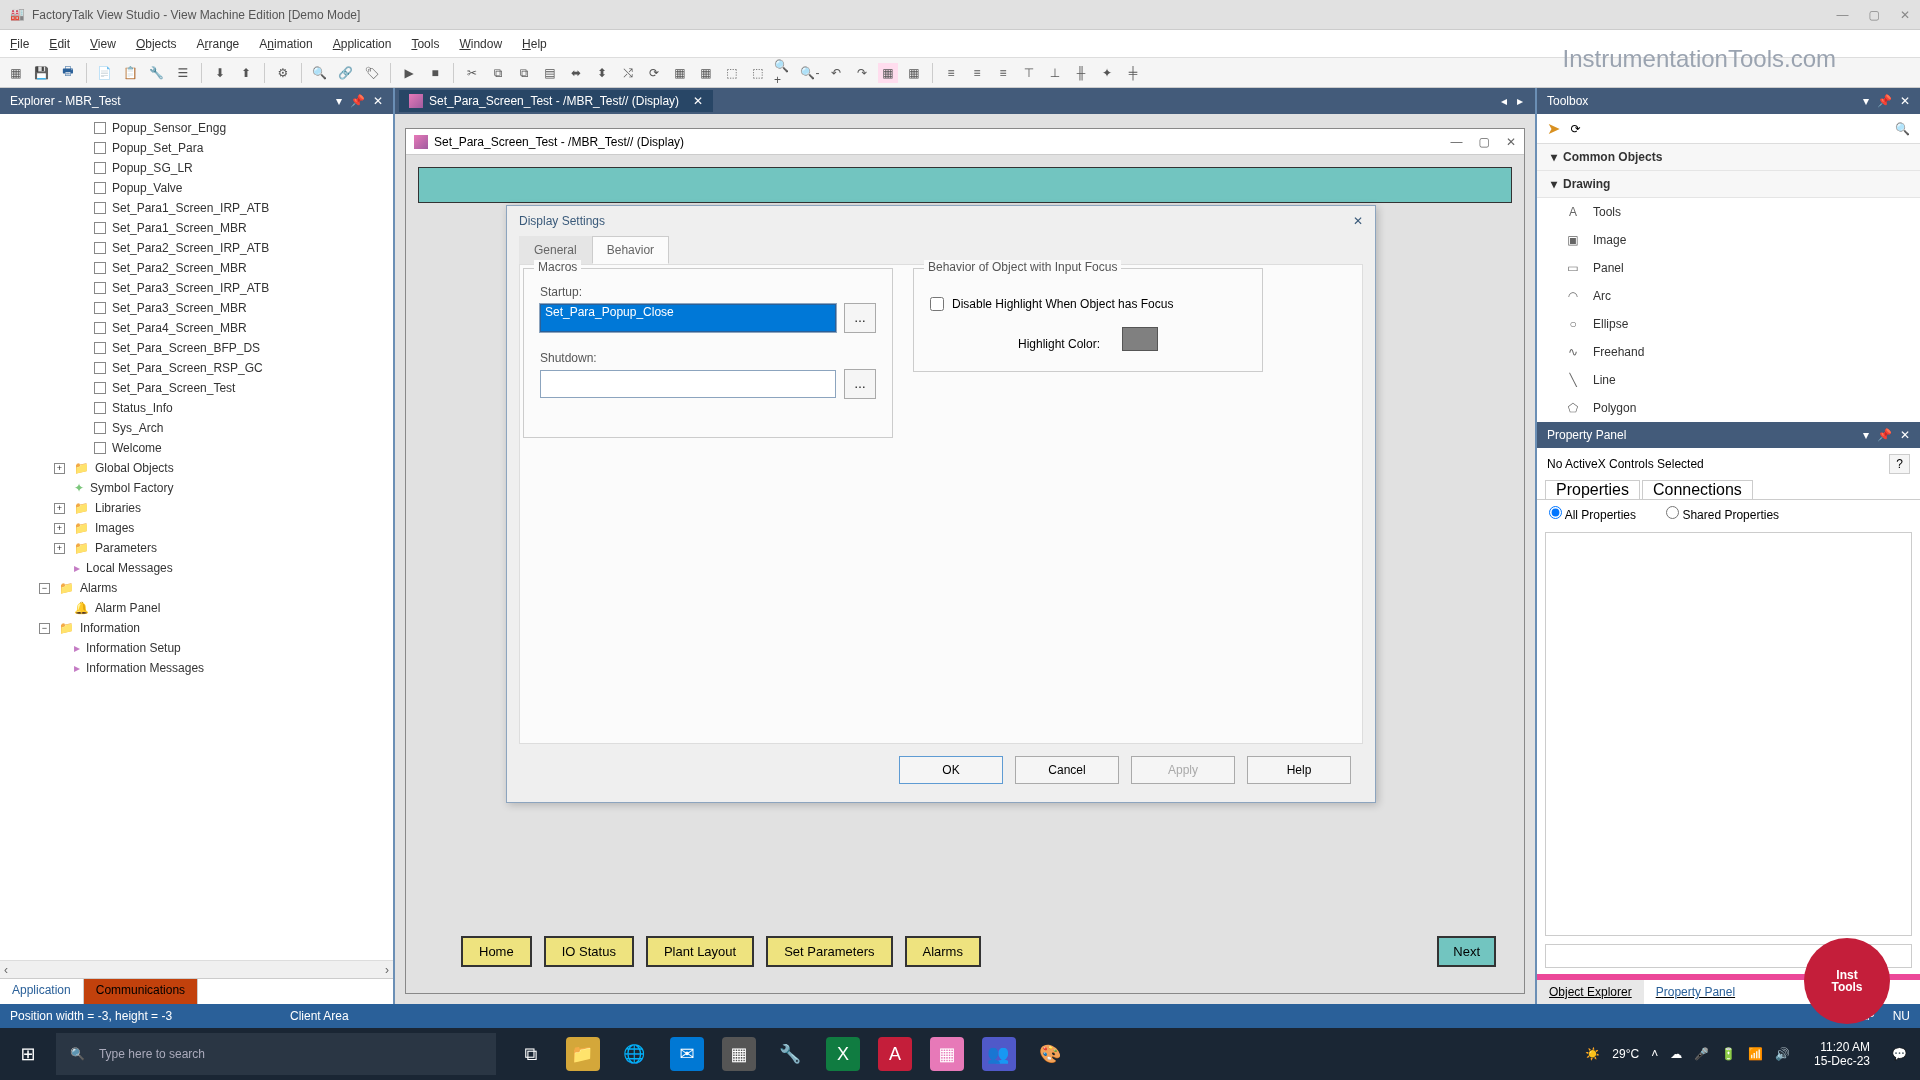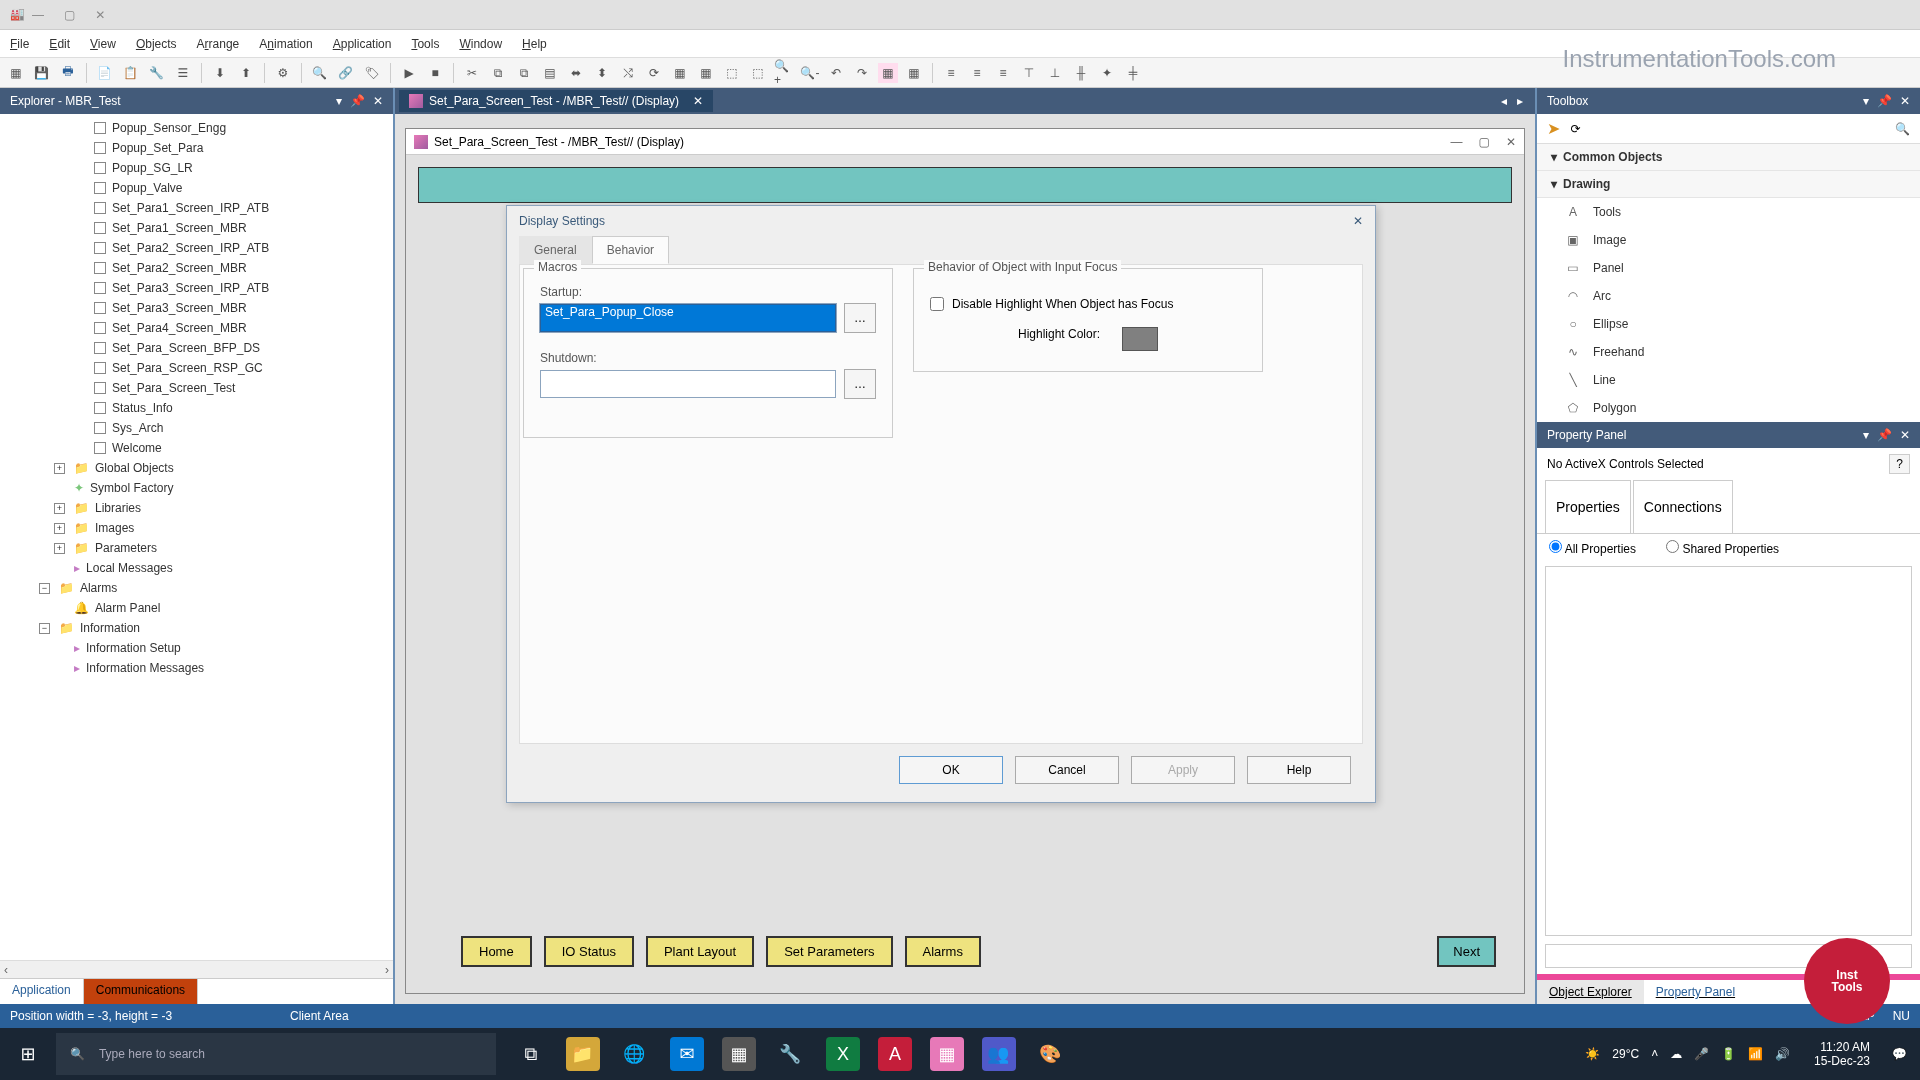--- a/index.html
+++ b/index.html
@@ -64,21 +64,21 @@
 .fieldset .legend { position: absolute; top: -9px; left: 10px; background: #fbfbfb; padding: 0 4px; color: #555; }
 .macros-fs { width: 370px; }
 .behavior-fs { width: 350px; }
 .field-label { color: #555; margin-bottom: 4px; }
 .field-row { display: flex; gap: 8px; margin-bottom: 18px; align-items: center; }
 .text-input { flex: 1; height: 28px; border: 1px solid #8ca4be; padding: 0 4px; }
 .text-input.selected { background: #0078d7; color: #fff; border: 1px solid #2a6099; outline: 1px solid #8ca4be; }
 .browse-btn { width: 32px; height: 30px; border: 1px solid #aaa; background: #f5f5f5; display: flex; align-items: center; justify-content: center; }
 .chk-row { display: flex; align-items: center; gap: 8px; margin-bottom: 16px; margin-top: 12px; }
 .chk-row input { width: 14px; height: 14px; }
-.color-row { display: flex; align-items: flex-start; gap: 22px; justify-content: center; }
+.color-row { display: flex; align-items: flex-end; gap: 22px; justify-content: center; }
 .color-swatch { width: 36px; height: 24px; background: #808080; border: 1px solid #555; }
 .dialog-buttons { display: flex; gap: 12px; justify-content: flex-end; padding: 0 24px 18px 24px; }
 .dialog-buttons button { width: 104px; height: 28px; border: 1px solid #aaa; background: #f5f5f5; }
 .dialog-buttons button.default { border: 1px solid #5e9bd3; }
 .dialog-buttons button:disabled { color: #aaa; }
 
 
 .nav-buttons { position: absolute; bottom: 26px; left: 55px; display: flex; gap: 12px; }
 .nav-btn { padding: 6px 16px; background: #eee37f; border: 2px solid #333; font-size: 13px; }
 .next-btn { position: absolute; bottom: 26px; right: 28px; padding: 6px 14px; background: #72c5c0; border: 2px solid #333; font-size: 13px; }
@@ -91,21 +91,21 @@
 .toolbox-section { padding: 6px 14px; background: #f7f7f7; border-bottom: 1px solid #e5e5e5; font-weight: bold; color: #333; display: flex; align-items: center; gap: 6px; }
 .toolbox-items { background: #fff; }
 .toolbox-item { padding: 7px 14px 7px 28px; display: flex; align-items: center; gap: 12px; color: #333; font-size: 14px; }
 .toolbox-item .iicon { width: 16px; display: inline-flex; justify-content: center; color: #666; }
 
 
 .prop-header { height: 26px; background: #435b7a; color: #fff; display: flex; align-items: center; padding: 0 10px; justify-content: space-between; }
 .prop-body { background: #fff; flex: 1; display: flex; flex-direction: column; }
 .prop-noctrl { padding: 6px 10px; display: flex; justify-content: space-between; align-items: center; }
 .prop-tabs { display: flex; border-bottom: 1px solid #ccc; padding-left: 8px; }
-.prop-tabs .ptab { padding: 18px 10px; border: 1px solid #ccc; border-bottom: none; background: #fff; margin-right: 2px; font-size: 14px; }
+.prop-tabs .ptab { padding: 0 10px; border: 1px solid #ccc; border-bottom: none; background: #fff; margin-right: 2px; font-size: 16px; }
 .prop-radios { display: flex; gap: 30px; padding: 6px 12px; align-items: center; }
 .prop-grid { flex: 1; border: 1px solid #ccc; margin: 4px 8px 8px 8px; }
 .prop-bottom-input { margin: 0 8px 6px 8px; }
 .prop-bottom-input .bi { width: 100%; height: 24px; border: 1px solid #ccc; }
 .prop-bottom-tabs { display: flex; border-top: 6px solid #ec4899; text-decoration: underline; }
 .prop-bottom-tabs .pbtab { padding: 5px 12px; background: #e8e8e8; }
 .prop-bottom-tabs .pbtab.active { background: #fff; color: #2a6099; }
 
 
 .statusbar { height: 24px; background: #2a6099; color: #fff; display: flex; align-items: center; padding: 0 10px; justify-content: space-between; font-size: 12px; }
@@ -121,20 +121,21 @@
 .taskbar .clock { text-align: right; font-size: 13px; line-height: 1.2; padding: 0 10px; }
 
 
 .badge { position: absolute; right: 30px; bottom: 56px; width: 86px; height: 86px; border-radius: 50%; background: #c41e3a; color: #fff; display: flex; flex-direction: column; align-items: center; justify-content: center; font-weight: bold; font-size: 20px; line-height: 1; z-index: 100; }
 </style>
 </head>
 <body>
 
 <div class="titlebar">
   <span class="icon">🏭</span>
+  <span class="title">FactoryTalk View Studio - View Machine Edition  [Demo Mode]</span>
   <div class="winbtns">
     <span>—</span>
     <span>▢</span>
     <span>✕</span>
   </div>
 </div>
 
 <div class="watermark">InstrumentationTools.com</div>
 
 <div class="menubar">

